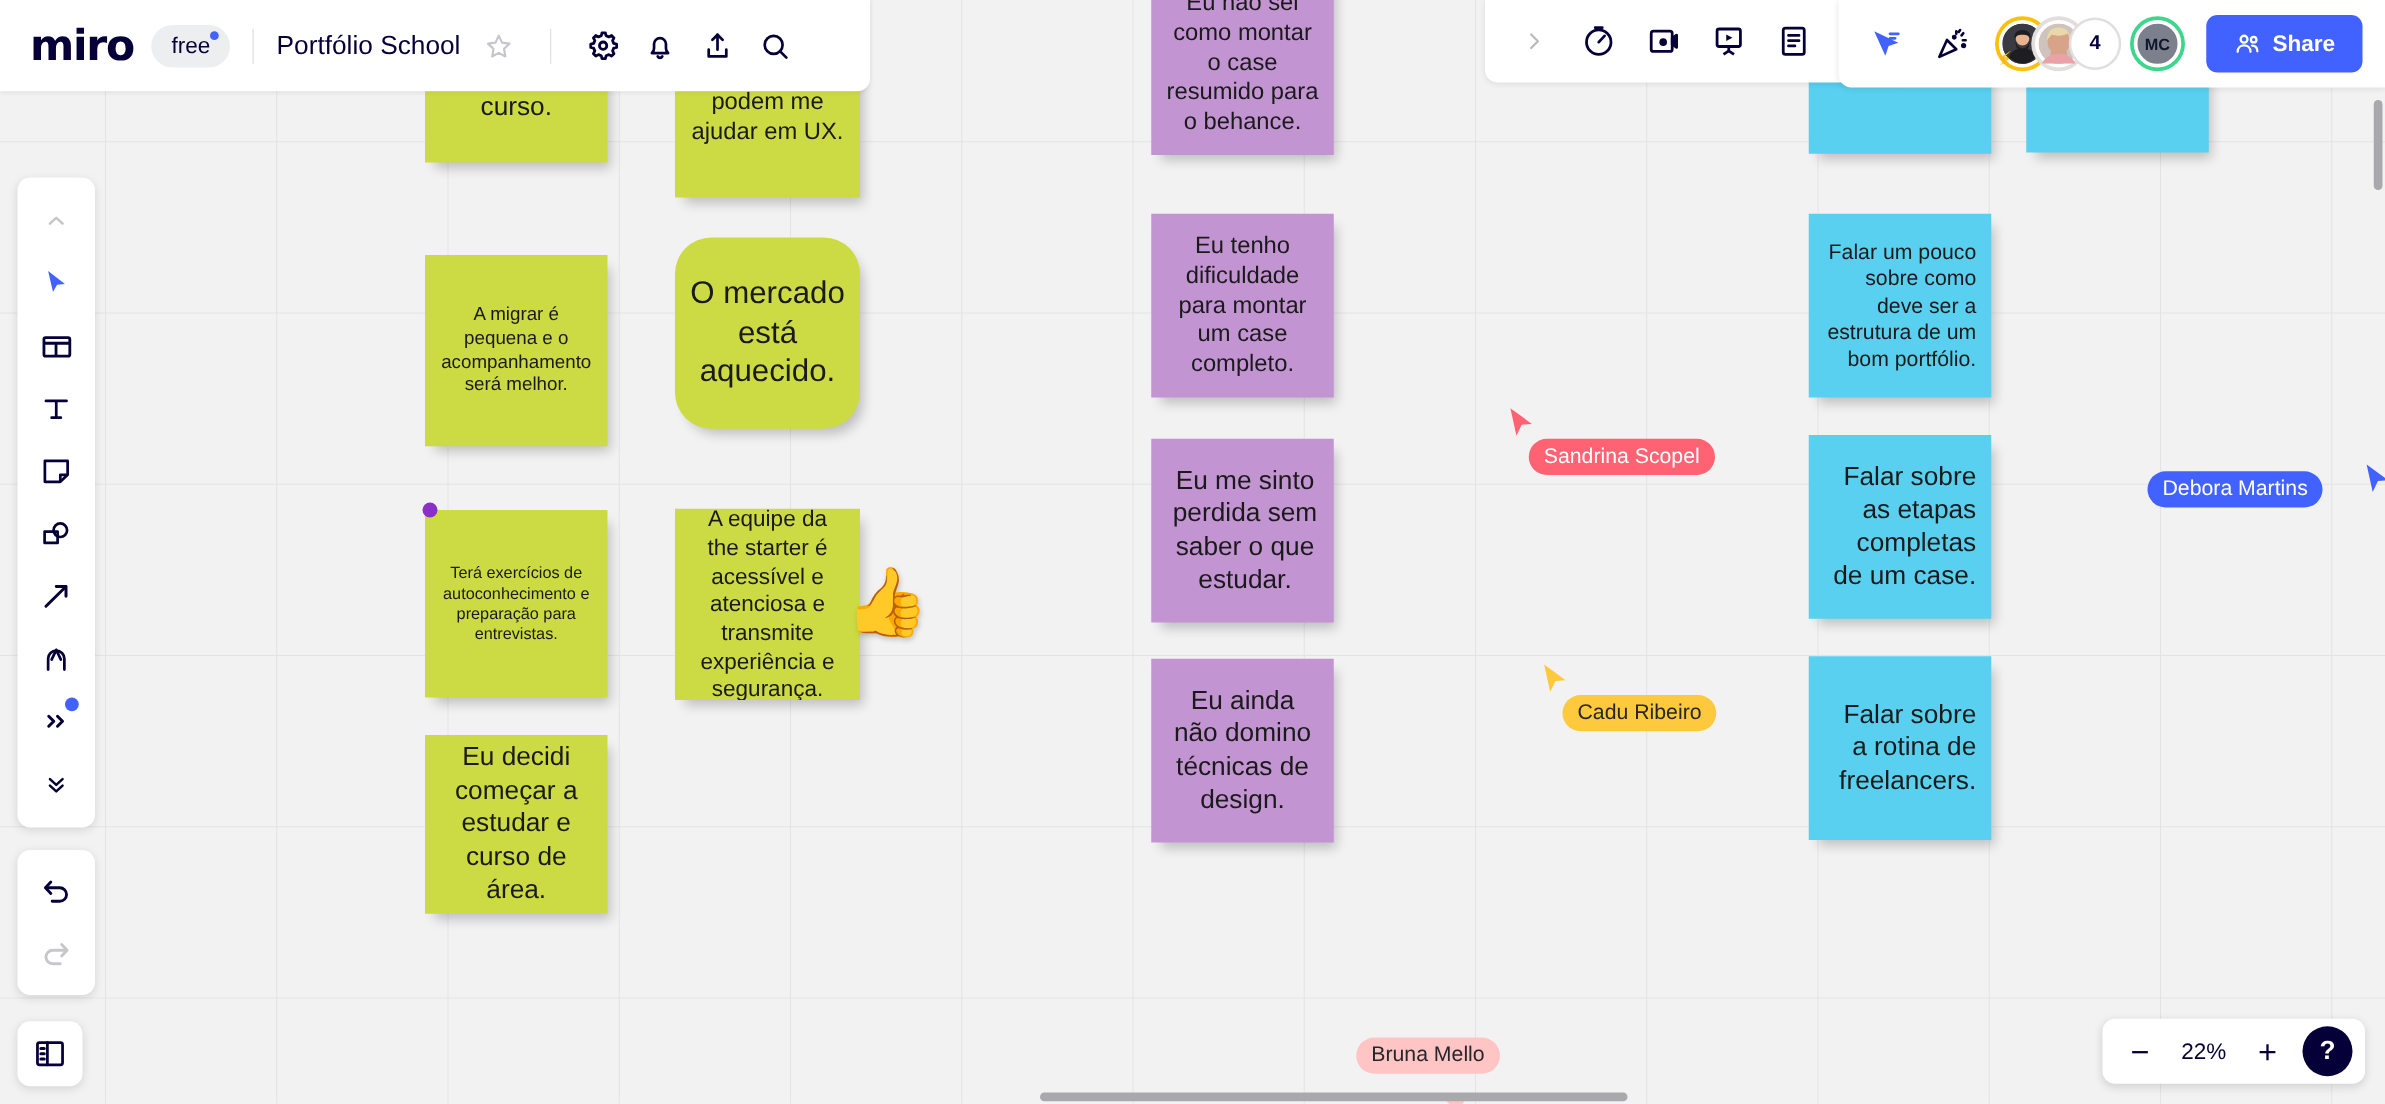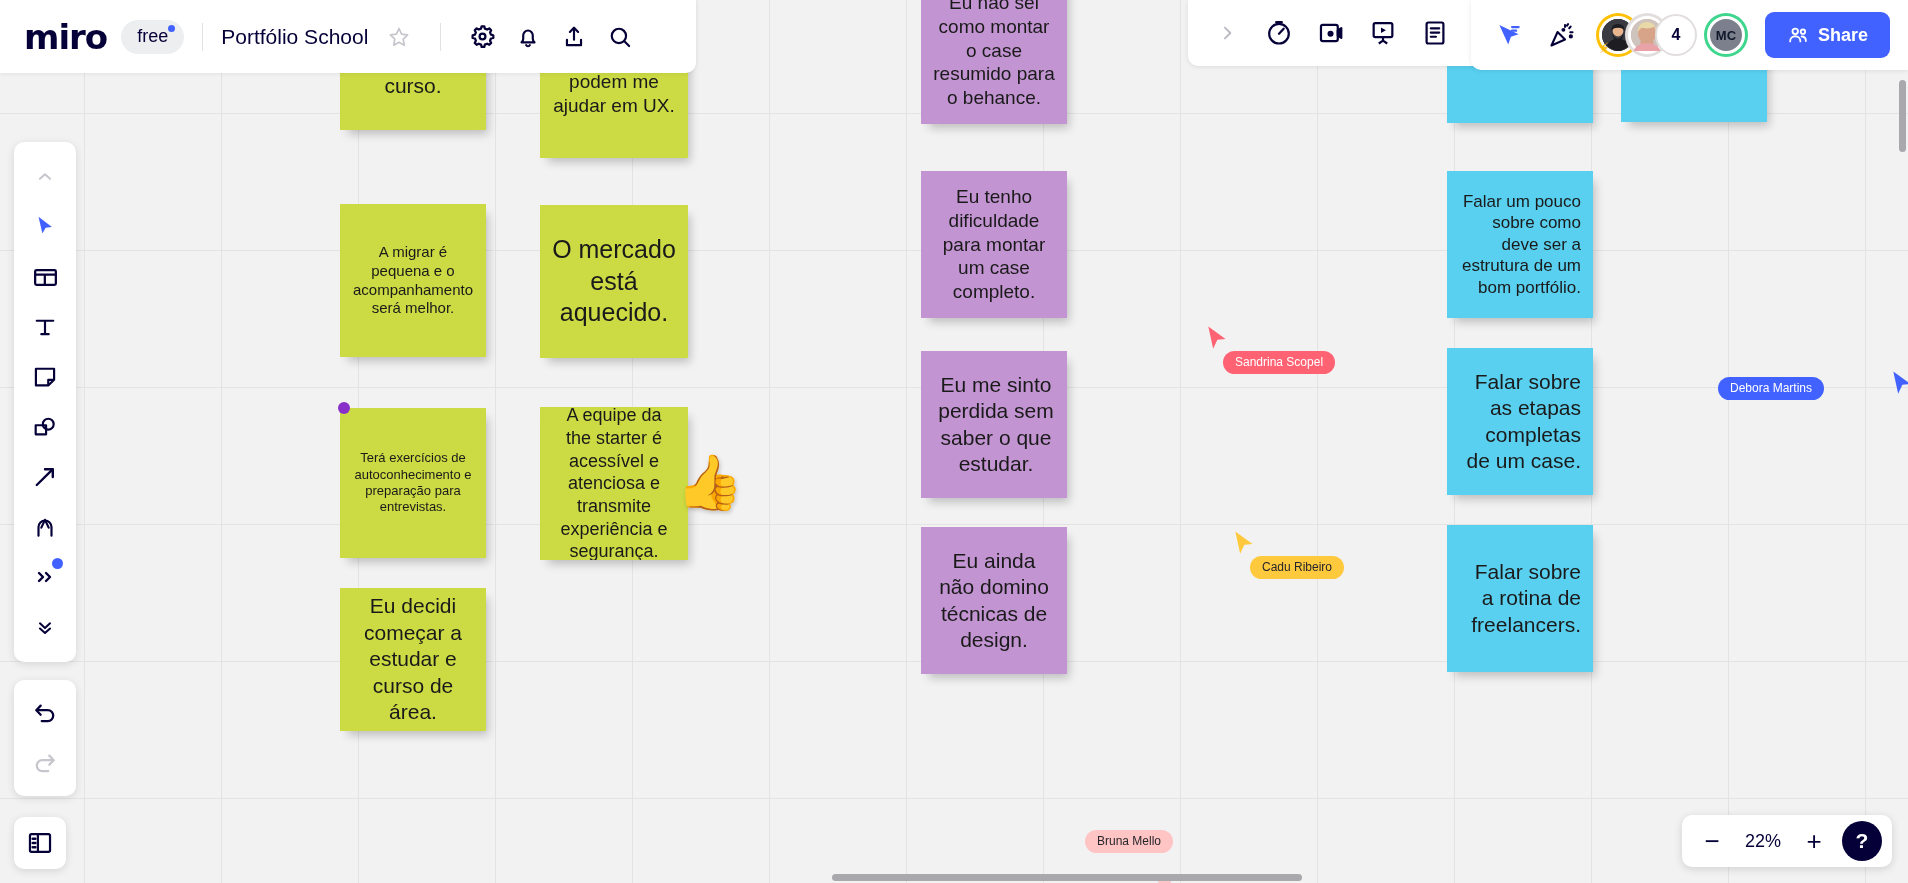--- a/index.html
+++ b/index.html
@@ -175,21 +175,21 @@
     font-size: 54px; line-height: 1;
     z-index: 15; filter: drop-shadow(1px 2px 2px rgba(0,0,0,.2));
   }
 
   
   .cursor-group { position: absolute; z-index: 30; }
   .cursor-label {
     position: absolute;
     border-radius: 20px;
     padding: 4px 12px 5px;
-    font-size: 12px;
+    font-size: 17px;
     white-space: nowrap;
     font-family: "Liberation Sans", sans-serif;
   }
   .arrow-svg { position: absolute; }
 
   
   .zoomctl {
     position: absolute; right: 16px; bottom: 16px;
     height: 52px;
     background: #fff; border-radius: 10px;
@@ -225,21 +225,21 @@
 </style>
 </head>
 <body>
 
 <div id="board">
 
   <div id="notes-layer">
       <div class="sticky green" style="left: 340px; top: -10px; width: 146px; height: 140px; font-size: 21px;">bolsa para fazer o curso.</div>
       <div class="sticky green" style="left: 540px; top: -18px; width: 148px; height: 176px; font-size: 19px;">as ias anteriores podem me ajudar em UX.</div>
       <div class="sticky green" style="left: 340px; top: 204px; width: 146px; height: 153px; font-size: 15px;">A migrar é pequena e o acompanhamento será melhor.</div>
-      <div class="sticky green" style="left: 540px; top: 205px; width: 148px; height: 153px; font-size: 25px;">O mercado está aquecido.</div>
+      <div class="sticky green" style="left: 540px; top: 190px; width: 148px; height: 153px; font-size: 25px; border-radius: 29px;">O mercado está aquecido.</div>
       <div class="sticky green" style="left: 340px; top: 408px; width: 146px; height: 150px; font-size: 13px;">Terá exercícios de autoconhecimento e preparação para entrevistas.</div>
       <div class="sticky green" style="left: 540px; top: 407px; width: 148px; height: 153px; font-size: 18px;">A equipe da the starter é acessível e atenciosa  e transmite experiência e segurança.</div>
       <div class="sticky green" style="left: 340px; top: 588px; width: 146px; height: 143px; font-size: 21px;">Eu decidi começar a estudar e curso de área.</div>
       <div class="sticky purple" style="left: 921px; top: -23px; width: 146px; height: 147px; font-size: 19px;">Eu não sei como montar o case resumido para o behance.</div>
       <div class="sticky purple" style="left: 921px; top: 171px; width: 146px; height: 147px; font-size: 19px;">Eu tenho dificuldade para montar um case completo.</div>
       <div class="sticky purple" style="left: 921px; top: 351px; width: 146px; height: 147px; font-size: 21px; padding-left: 16px;">Eu me sinto perdida sem saber o que estudar.</div>
       <div class="sticky purple" style="left: 921px; top: 527px; width: 146px; height: 147px; font-size: 21px;">Eu ainda não domino técnicas de design.</div>
       <div class="sticky blue" style="left: 1447px; top: -44px; width: 146px; height: 167px; font-size: 19px;">estruturar o case.</div>
       <div class="sticky blue" style="left: 1447px; top: 171px; width: 146px; height: 147px; font-size: 17px;">Falar um pouco sobre como deve ser a estrutura de um bom portfólio.</div>
       <div class="sticky blue" style="left: 1447px; top: 348px; width: 146px; height: 147px; font-size: 21px;">Falar sobre as etapas completas de um case.</div>

